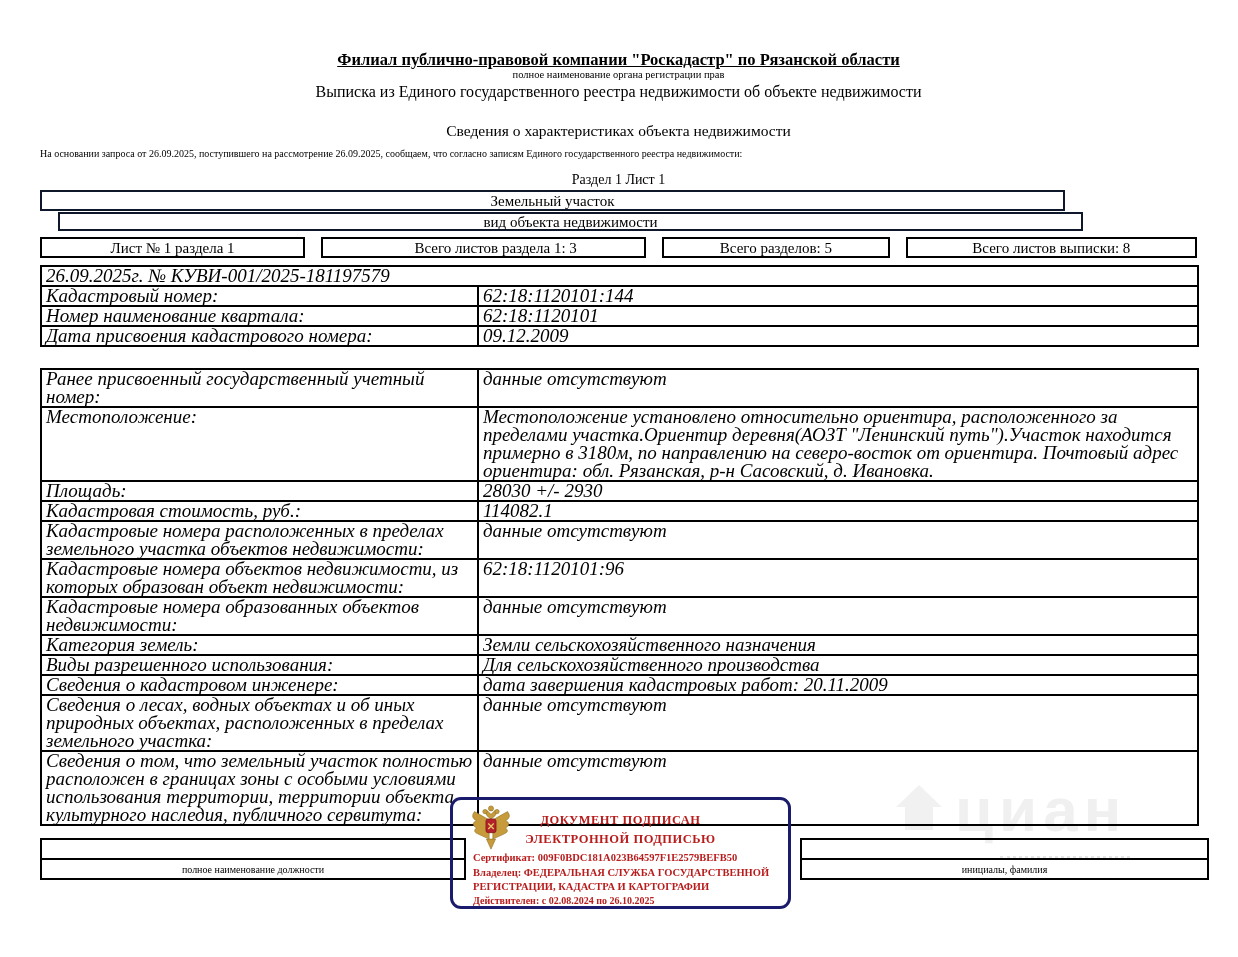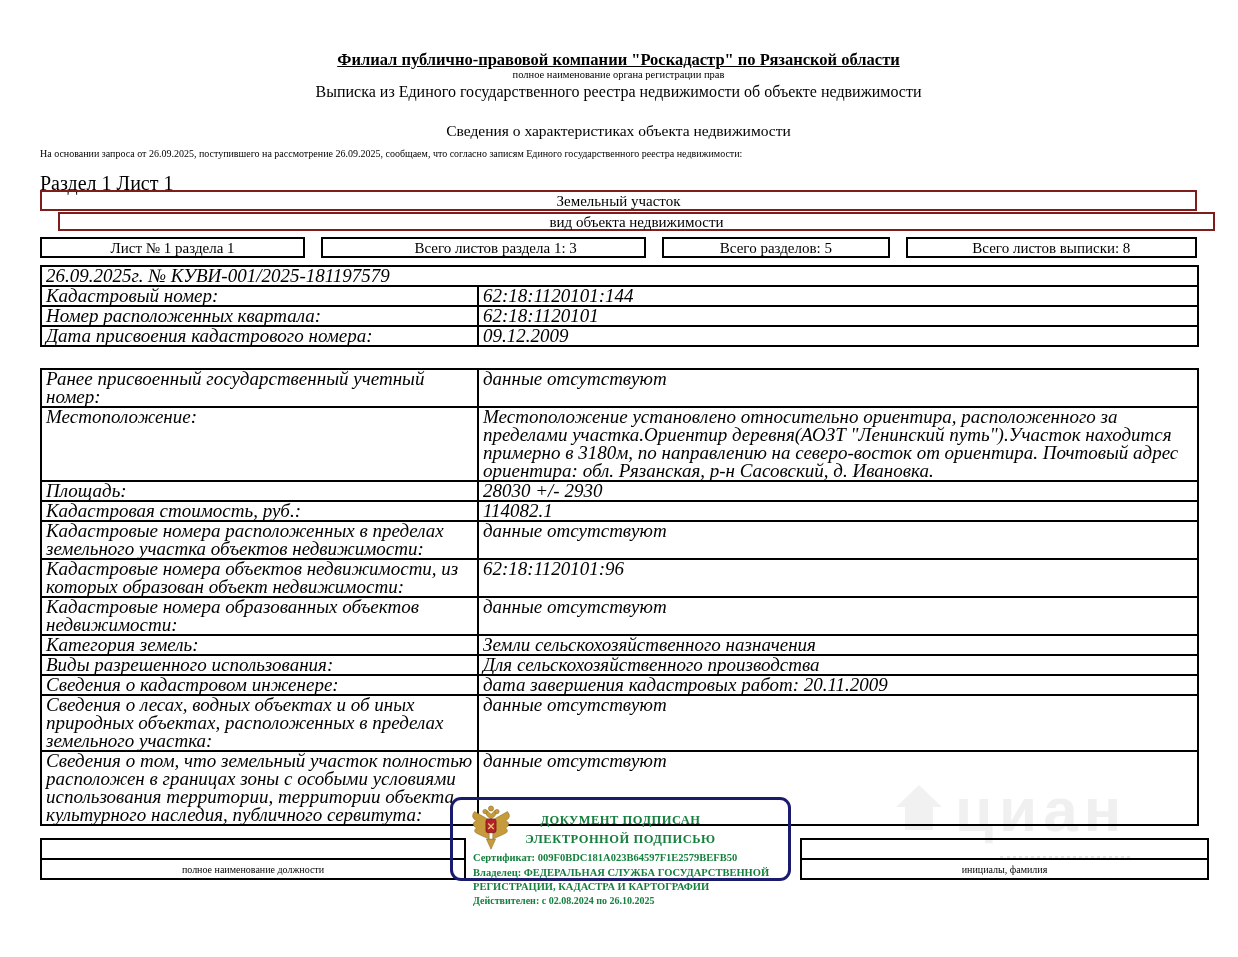--- a/index.html
+++ b/index.html
@@ -12,24 +12,24 @@
   .abs { position:absolute; }
   .center { text-align:center; }
   .page { position:absolute; left:0; top:0; width:1238px; height:957px; }
 
   
   .org-name { left:40px; top:50px; width:1157px; font-weight:bold; font-size:16.5px; text-decoration:underline; }
   .org-caption { left:40px; top:69px; width:1157px; font-size:10.5px; }
   .doc-title { left:40px; top:83px; width:1157px; font-size:16px; }
   .section-title { left:40px; top:122px; width:1157px; font-size:15.5px; }
   .intro { left:40px; top:148px; width:1157px; font-size:10px; }
-  .page-marker { left:40px; top:172px; width:1157px; text-align:left; font-size:20px; }
-
-  
-  .boxrow { left:40px; width:1157px; border:2px solid #7f1d1d; text-align:center; background:transparent; }
+  .page-marker { left:40px; top:172px; width:1157px; text-align:center; font-size:14px; }
+
+  
+  .boxrow { left:40px; width:1025px; border:2px solid #0f172a; text-align:center; background:transparent; }
   .box-object { top:190px; height:21px; line-height:18px; }
   .box-object-caption { top:212px; height:19px; line-height:16px;margin-left:18px; }
 
   .sheetrow { left:40px; top:237px; width:1157px; display:flex; gap:16px; }
   .sheetrow .cell { border:2px solid #000; height:21px; line-height:18px; text-align:center; }
   .sheet-c0 { width:275px; } .sheet-c1 { width:336px;padding-left:24px; } .sheet-c2 { width:236px; } .sheet-c3 { width:302px; }
 
   
   table { border-collapse:collapse; table-layout:fixed; width:1157px; }
   td { border:2px solid #000; padding:0 4px; vertical-align:top; line-height:18px; font-size:19px;font-style:italic; }
@@ -41,23 +41,23 @@
 
   
   .sigbox { border:2px solid #000; position:absolute; background:transparent; }
   .sig-left  { left:40px;  top:838px; width:426px; height:42px; }
   .sig-right { left:788px; top:838px; width:409px; height:42px;margin-left:12px; }
   .sigbox .top { height:20px; border-bottom:2px solid #000; }
   .sigbox .cap { height:20px; line-height:19px; text-align:center; font-size:10px; }
 
   
   .stamp {
-    left:450px; top:797px; width:341px; height:84px;
+    left:450px; top:797px; width:341px; height:112px;
     border:3px solid #1b1b6e; border-radius:11px; background:transparent;
-    color:#15803d; z-index:5;
+    color:#b91c1c; z-index:5;
   }
   .stamp .eagle { position:absolute; left:16px; top:4px; }
   .stamp .ttl { position:absolute; left:0; width:100%; text-align:center; font-weight:bold; font-size:12.5px; letter-spacing:.5px; }
   .stamp .ttl1 { top:13px; } .stamp .ttl2 { top:32px; }
   .stamp .ln { position:absolute; left:20px; font-size:10.5px; font-weight:bold; white-space:nowrap;font-family:Liberation Serif, serif; }
   .stamp .cert { top:52px; } .stamp .own1 { top:67px; } .stamp .own2 { top:81px; }
   .stamp .valid { top:95px; font-size:10px; }
 
   
   .watermark { left:893px; top:780px; display:flex; align-items:center; z-index:0; opacity:.55; }
@@ -103,21 +103,21 @@
       </colgroup>
     <tbody>
         <tr>
           <td colspan="2">26.09.2025г. № КУВИ-001/2025-181197579</td>
         </tr>
     <tr>
       <td>Кадастровый номер:</td>
       <td>62:18:1120101:144</td>
     </tr>
     <tr>
-      <td>Номер расположенных квартала:</td>
+      <td>Номер наименование квартала:</td>
       <td>62:18:1120101</td>
     </tr>
     <tr>
       <td>Дата присвоения кадастрового номера:</td>
       <td>09.12.2009</td>
     </tr>
   </tbody>
     </table>
 
   <table class="abs t4">

